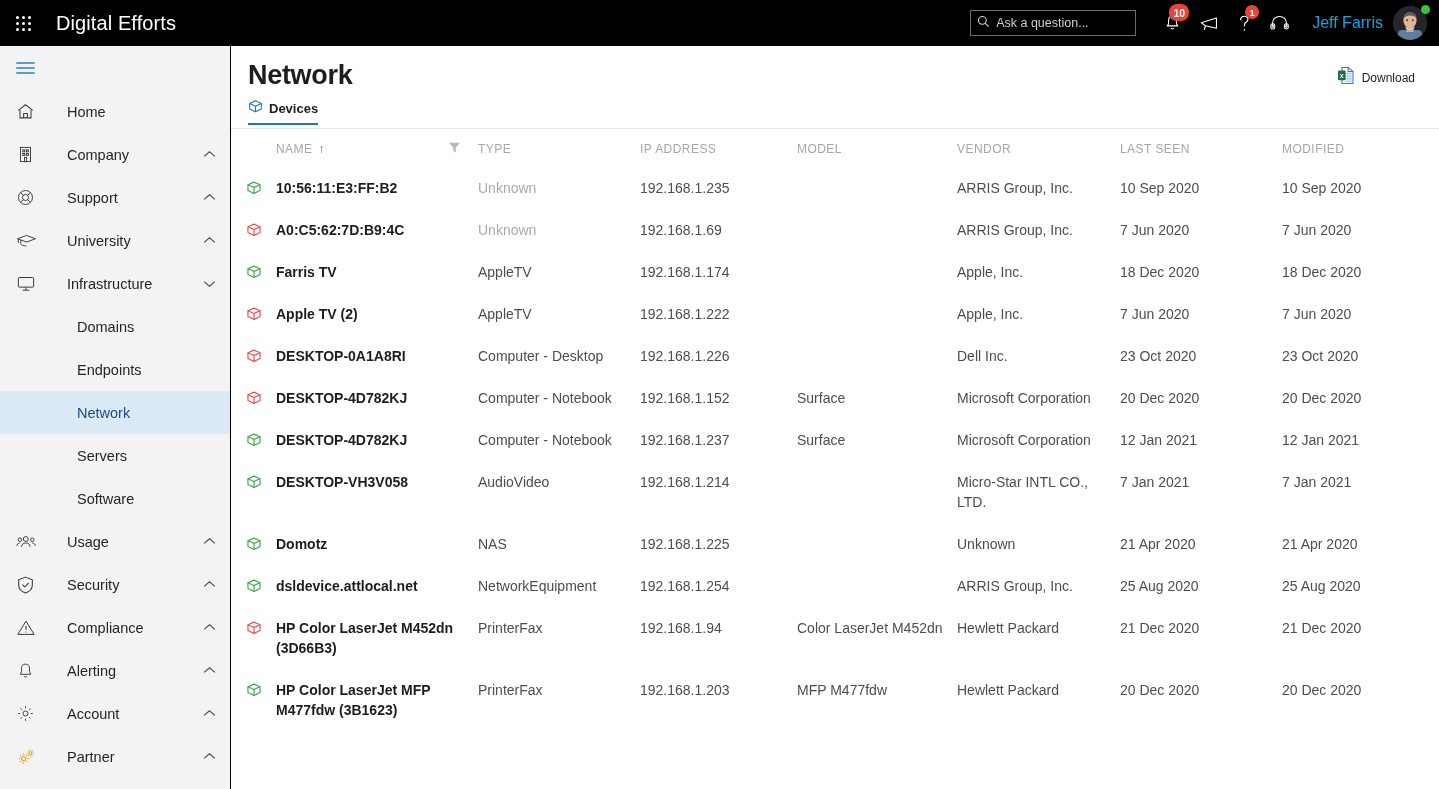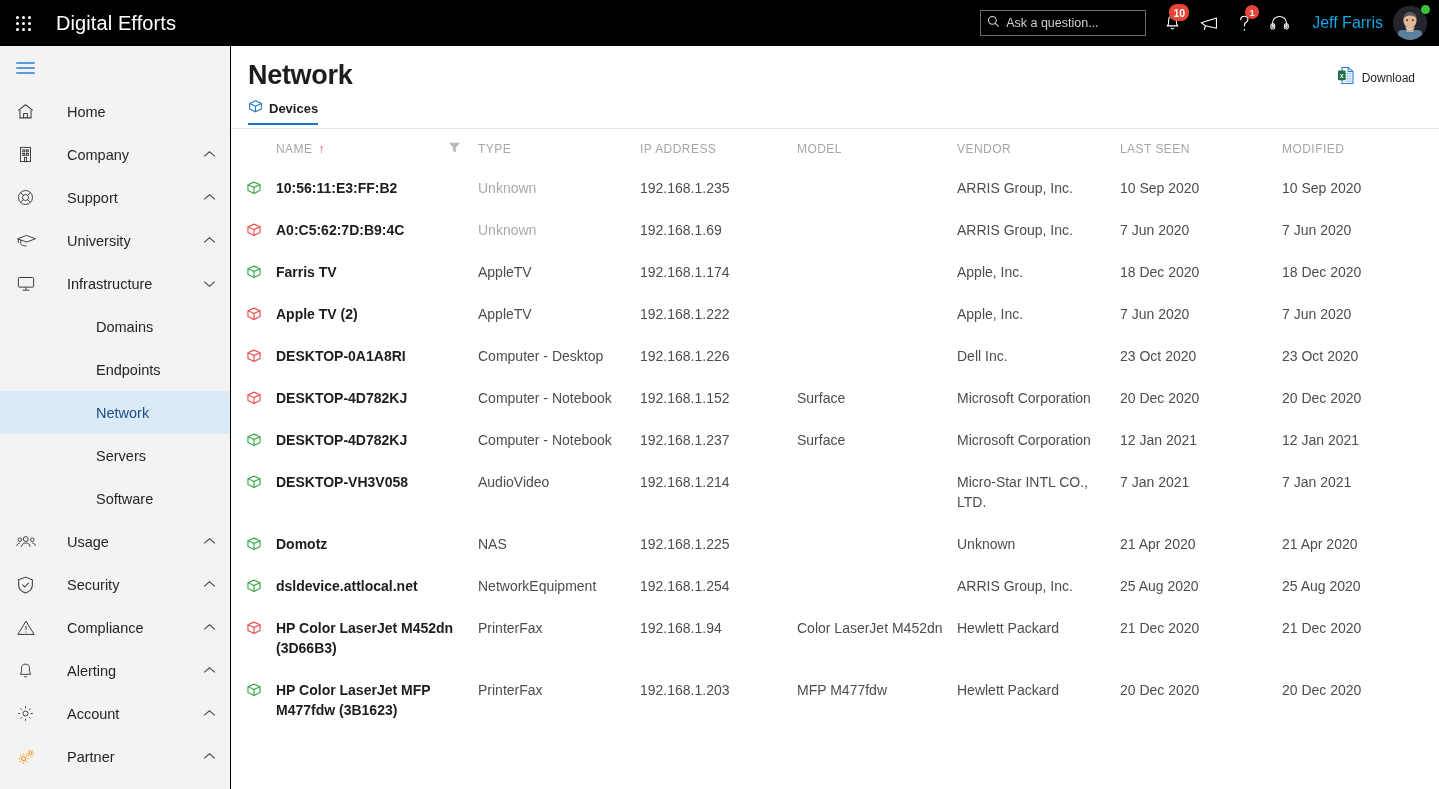--- a/index.html
+++ b/index.html
@@ -35,21 +35,21 @@
     white-space: nowrap;
   }
   .topbar-spacer { flex: 1; }
 
   .searchbox {
     width: 166px; height: 26px;
     border: 1px solid #6a6a6a;
     display: flex; align-items: center;
     padding: 0 6px; gap: 6px;
     background: transparent;
-    margin-right: 8px;
+    margin-right: 18px;
   }
   .searchbox svg { flex: none; }
   .search-ph {
     color: #d0d0d0; font-size: 12.5px;
     white-space: nowrap; overflow: hidden;
   }
 
   .ticon {
     position: relative;
     width: 36px; height: 46px;
@@ -109,21 +109,21 @@
   }
   .navitem .nicon {
     width: 26px; flex: none;
     display: flex; align-items: center; justify-content: flex-start;
     color: #3b3b3b;
   }
   .navitem .nlabel {
     font-size: 14.5px; color: #252525;
     margin-left: 25px; white-space: nowrap;
   }
-  .navitem.child .nlabel { margin-left: 80px; }
+  .navitem.child .nlabel { margin-left: 61px; }
   .navitem .chev {
     margin-left: auto; color: #4a4a4a;
     display: flex; align-items: center;
   }
   .navitem.active { background: #dceaf8; }
   .navitem.active .nlabel { color: #1b4c86; }
 
   
   .main {
     position: absolute; top: 46px; left: 231px;

